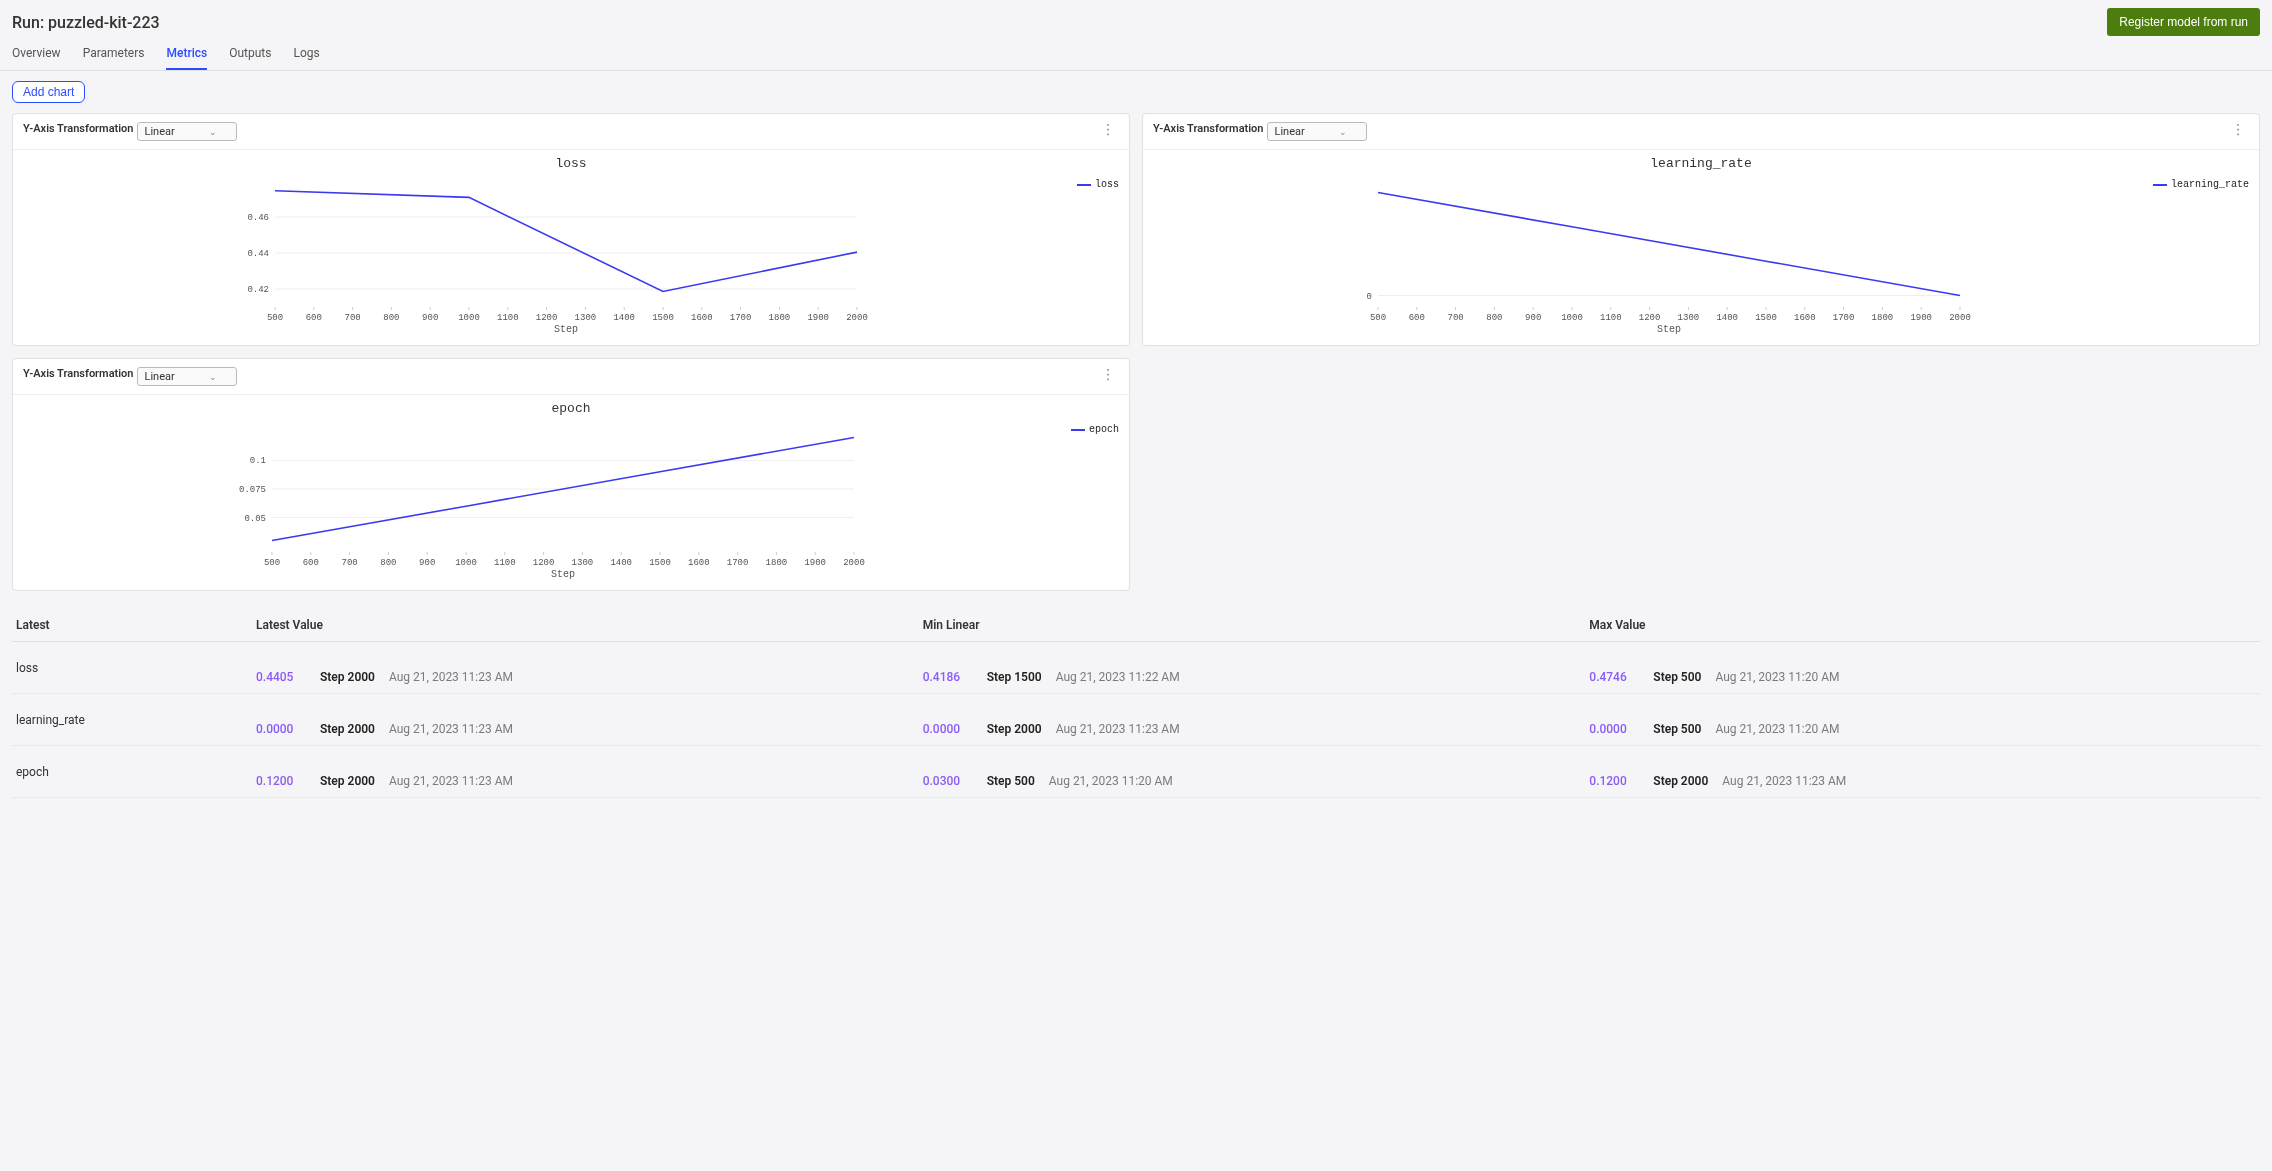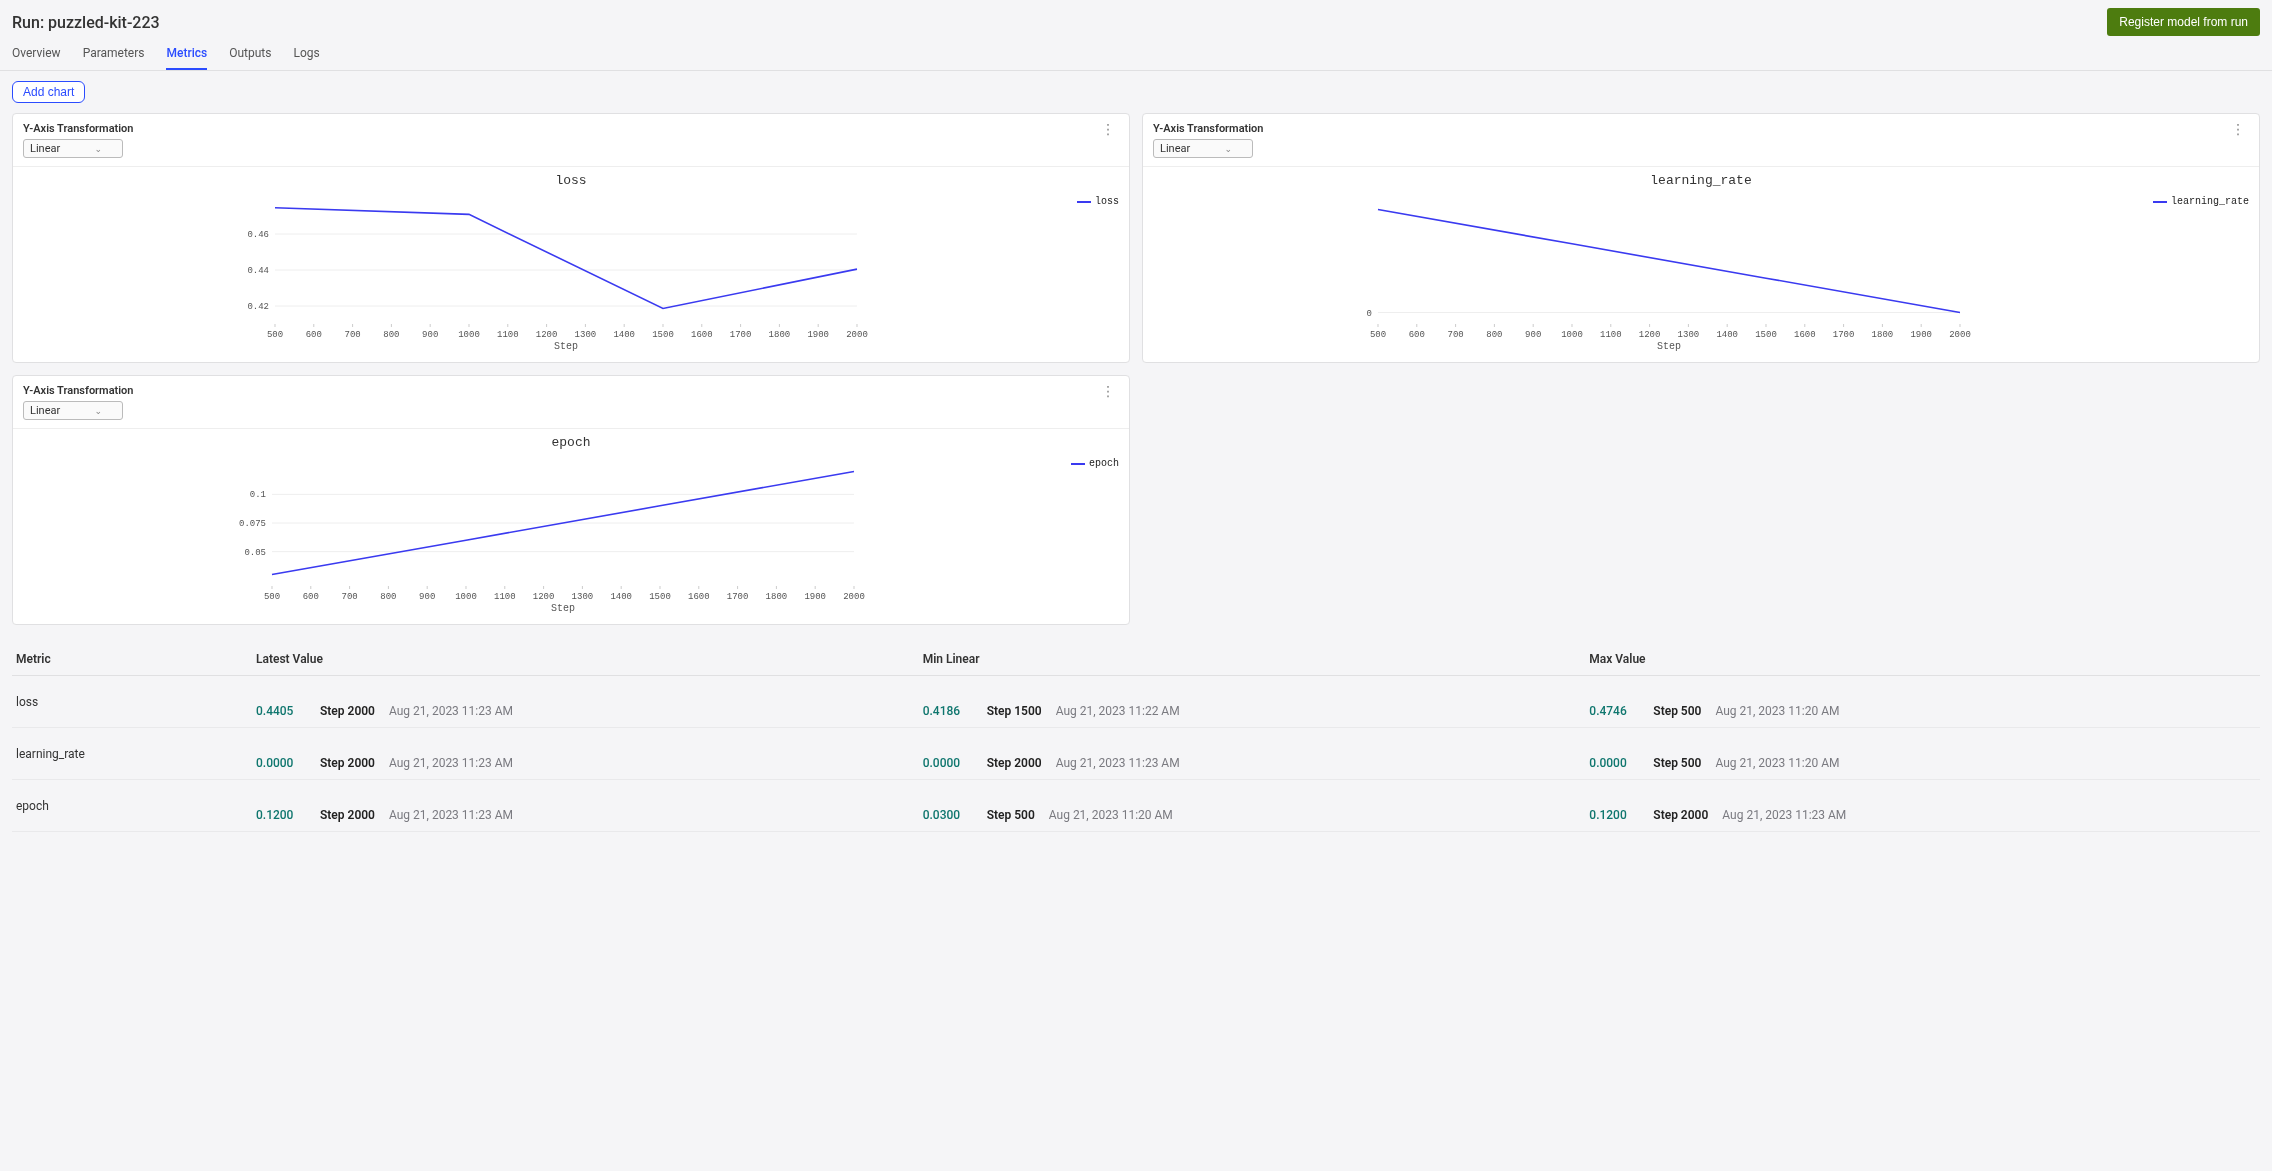--- a/index.html
+++ b/index.html
@@ -69,21 +69,21 @@
     border-radius: 4px;
     position: relative;
   }
   .chart-header {
     display: flex;
     justify-content: space-between;
     align-items: flex-start;
     padding: 8px 10px;
     border-bottom: 1px solid #eee;
   }
-  .yaxis-group { display: flex; flex-direction: column; gap: 4px; }
+  .yaxis-group { display: flex; flex-direction: row; gap: 4px; }
   .yaxis-label { font-size: 11px; font-weight: 600; }
   .yaxis-select {
     border: 1px solid #bbb;
     background: #fafafa;
     font-size: 11px;
     padding: 2px 20px 2px 6px;
     border-radius: 3px;
     position: relative;
     display: inline-flex;
     align-items: center;
@@ -151,21 +151,21 @@
   }
   .mt-head {
     font-weight: 600;
     border-bottom: 1px solid #e0e0e2;
   }
   .mt-row {
     border-bottom: 1px solid #e9e9eb;
     background: #f5f5f7;
   }
   .valcell { display: flex; gap: 14px; align-items: baseline; }
-  .valcell .num { font-weight: 500; color: #0f766e; min-width: 50px; }
+  .valcell .num { font-weight: 500; color: #8b5cf6; min-width: 50px; }
   .valcell .step { font-weight: 600; color: #222; font-size: 12px; }
   .valcell .ts { color: #7a7a80; font-size: 12px; margin-top: 19px; }
 </style>
 </head>
 <body>
 
 
 
 
 <div class="header">
@@ -370,21 +370,21 @@
             <span>epoch</span>
           </div>
         </div>
       </div>
     </div>
   </div>
 
 
 <div class="metrics-table">
   <div class="mt-head">
-    <div>Metric</div>
+    <div>Latest</div>
     <div>Latest Value</div>
     <div>Min Linear</div>
     <div>Max Value</div>
   </div>
   <div id="table-body">
       <div class="mt-row">
         <div>loss</div>
         <div class="valcell">
           <span class="num">0.4405</span>
           <span class="step">Step 2000</span>

